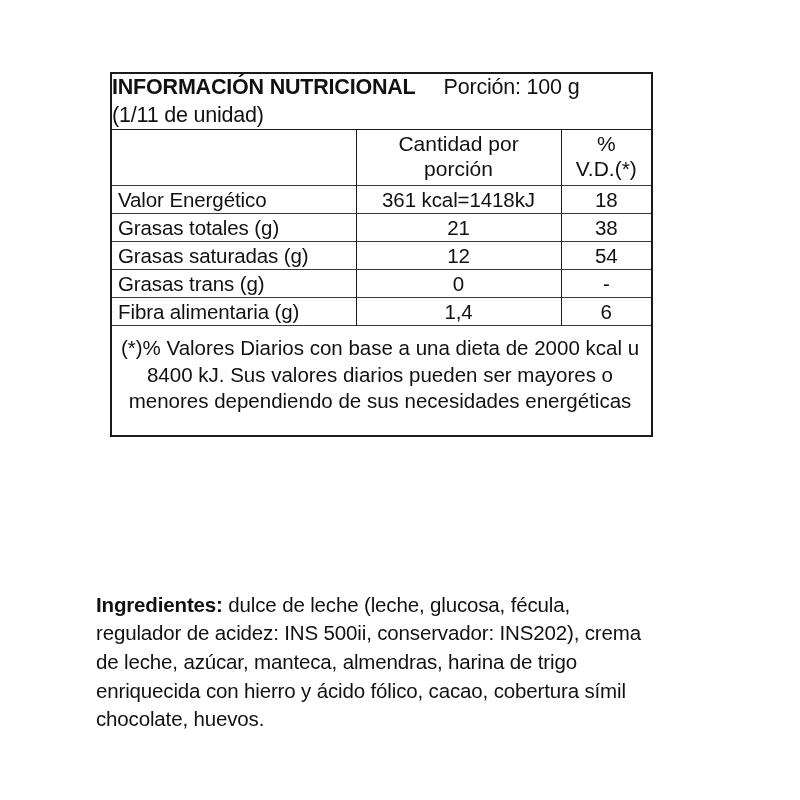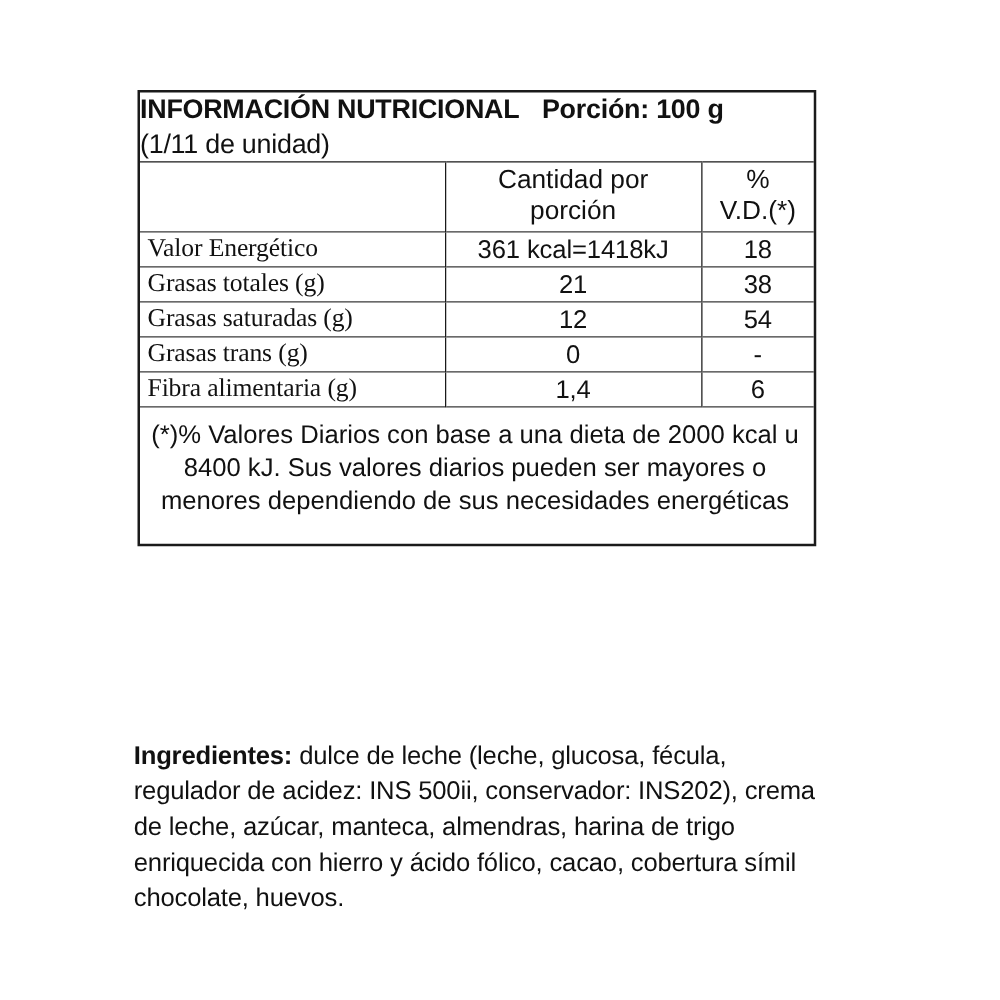--- a/index.html
+++ b/index.html
@@ -56,22 +56,22 @@
     padding: 5px 0 4px 6px;
     font-size: 21.5px;
     line-height: 1.28;
     letter-spacing: -0.2px;
     white-space: nowrap;
   }
   .title-main {
     font-weight: bold;
   }
   .title-portion {
-    font-weight: bold;
-    margin-left: 18px;
+    font-weight: normal;
+    margin-left: 28px;
   }
   .title-sub {
     display: block;
     font-weight: normal;
   }
 
   
   tr.hdr td {
     border-top: 1.6px solid #1a1a1a;
     height: 50px;
@@ -91,41 +91,40 @@
     border-top: 1.3px solid #3a3a3a;
     height: 27px;
     font-size: 20.5px;
     line-height: 1.05;
     letter-spacing: -0.1px;
     white-space: nowrap;
   }
   tr.drow td.c-label {
     text-align: left;
     padding-left: 6px;
-    font-family: Liberation Serif, serif;
   }
   tr.drow td.c-amount,
   tr.drow td.c-vd {
     text-align: center;
     border-left: 1.6px solid #1a1a1a;
   }
 
   
   tr.foot td {
     border-top: 1.3px solid #3a3a3a;
     padding: 9px 10px 20px 7px;
     font-size: 20.5px;
     line-height: 1.30;
     text-align: center;
   }
 
   
   .ingredients {
     position: absolute;
-    left: 107px;
+    left: 96px;
     top: 570px;
     width: 560px;
     font-size: 20.5px;
     line-height: 1.40;
     letter-spacing: -0.15px;
     text-align: left;
   }
   .ing-label { font-weight: bold; }
 </style>
 </head>

